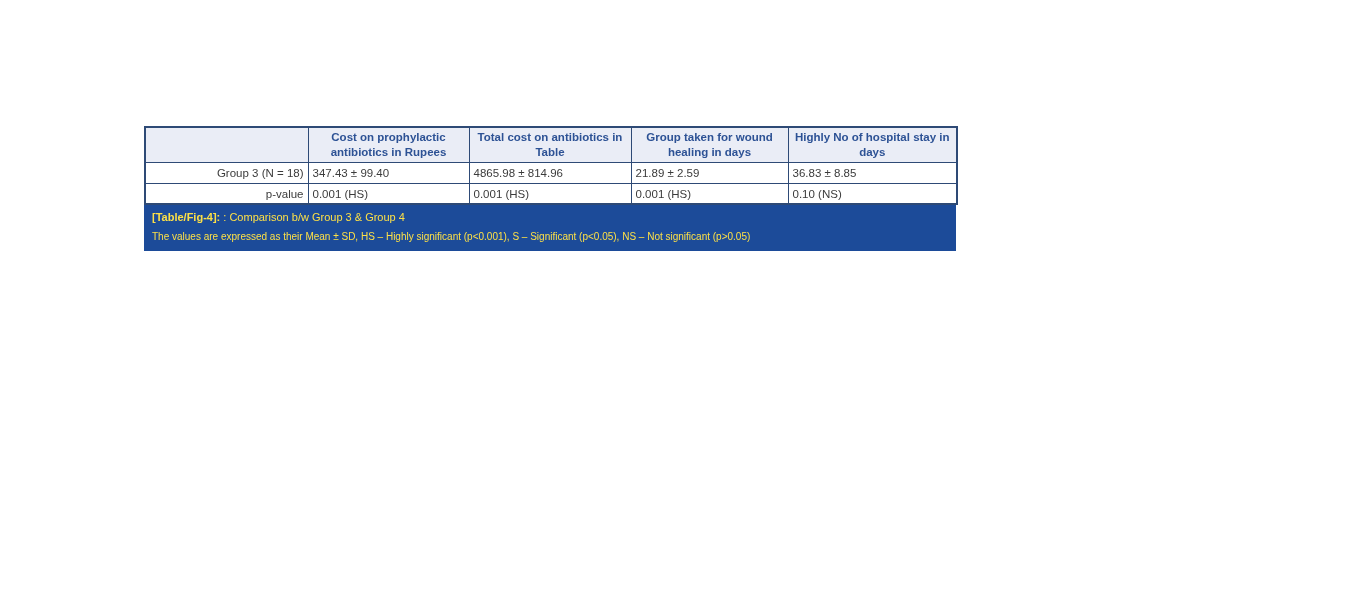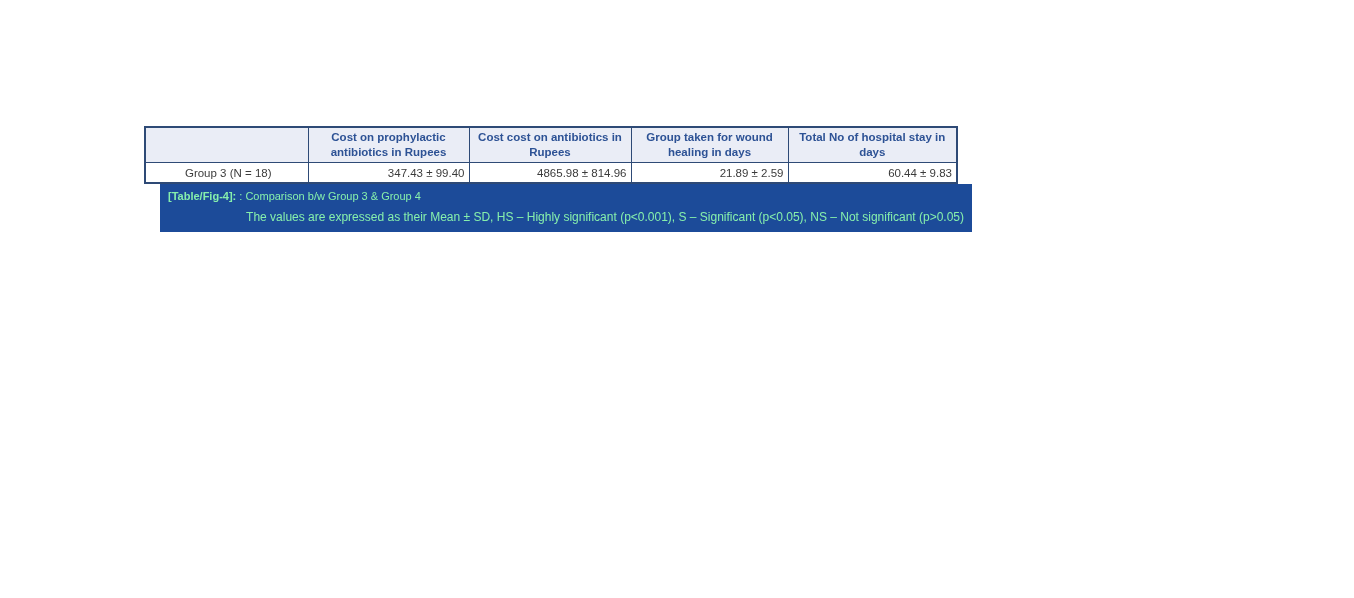--- a/index.html
+++ b/index.html
@@ -38,79 +38,84 @@
     line-height: 1.3;
     text-align: center;
     vertical-align: middle;
     height: 35px;
     padding: 2px 6px;
   }
   table.results td {
     font-size: 11.5px;
     color: #3b3b3b;
     height: 21px;
-    text-align: right;
+    text-align: left;
     vertical-align: middle;
     padding: 2px 4px;
     background: #ffffff;
   }
   table.results td.rowlabel {
-    text-align: center;
+    text-align: right;
     padding-left: 7px;
     margin-top: 44px;
   }
   .caption {
     width: 812px;
     background: #1c4b99;
-    color: #86efac;
+    color: #fde047;
     padding: 6px 8px 8px 8px;
-    margin-left: 16px;
   }
   .caption .line1 {
     font-size: 11px;
     line-height: 1.2;
   }
   .caption .line1 .lbl { font-weight: bold; }
   .caption .line2 {
-    font-size: 12px;
+    font-size: 10px;
     line-height: 1.2;
     margin-top: 6px;
-    text-align: right;
   }
 </style>
 </head>
 <body>
 
 <div class="page">
   <div class="figure">
 
     <table class="results">
       <colgroup>
         <col style="width:163px">
         <col style="width:161px">
         <col style="width:162px">
         <col style="width:157px">
         <col style="width:169px">
       </colgroup>
       <thead>
         <tr>
           <th></th>
           <th>Cost on prophylactic antibiotics in Rupees</th>
-          <th>Cost cost on antibiotics in Rupees</th>
+          <th>Total cost on antibiotics in Table</th>
           <th>Group taken for wound healing in days</th>
-          <th>Total No of hospital stay in days</th>
+          <th>Highly No of hospital stay in days</th>
         </tr>
       </thead>
       <tbody>
         <tr>
           <td class="rowlabel">Group 3 (N = 18)</td>
           <td>347.43 ± 99.40</td>
           <td>4865.98 ± 814.96</td>
           <td>21.89 ± 2.59</td>
-          <td>60.44 ± 9.83</td>
+          <td>36.83 ± 8.85</td>
+        </tr>
+        <tr>
+          <td class="rowlabel">p-value</td>
+          <td>0.001 (HS)</td>
+          <td>0.001 (HS)</td>
+          <td>0.001 (HS)</td>
+          <td>0.10 (NS)</td>
         </tr>
       </tbody>
     </table>
 
     <div class="caption">
       <div class="line1">
         <span class="lbl">[Table/Fig-4]:</span><span> : Comparison b/w Group 3 &amp; Group 4</span>
       </div>
       <div class="line2">The values are expressed as their Mean ± SD, HS – Highly significant (p&lt;0.001), S – Significant (p&lt;0.05), NS – Not significant (p&gt;0.05)</div>
     </div>

